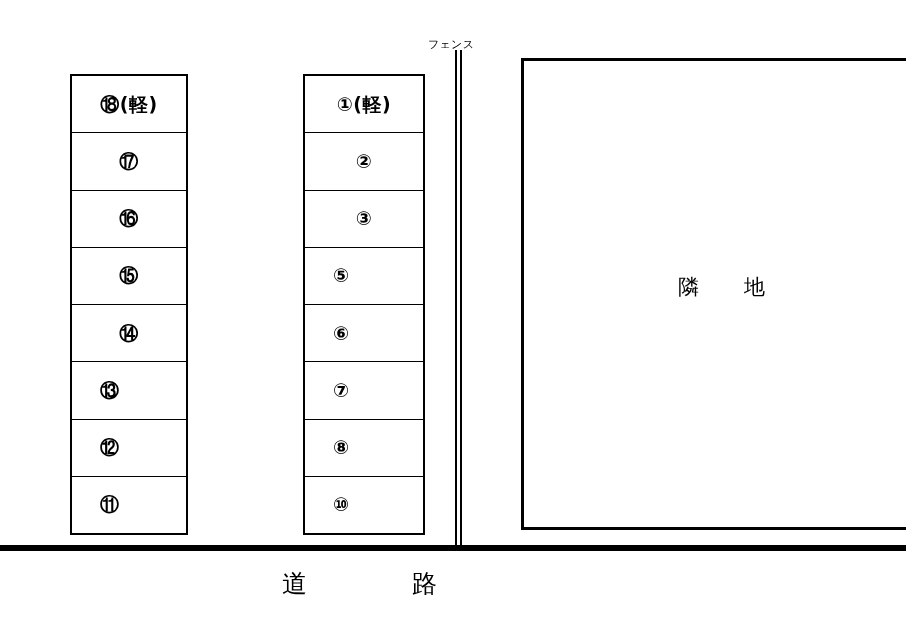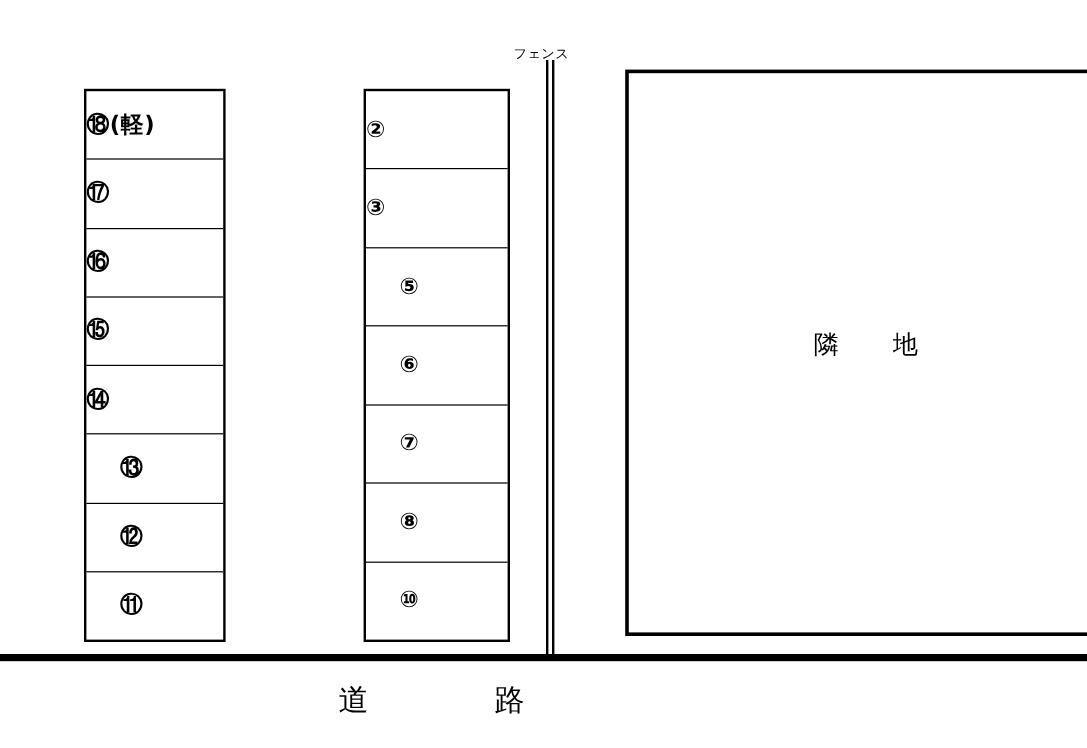--- a/index.html
+++ b/index.html
@@ -66,21 +66,21 @@
     font-size: 19px;
     line-height: 1;
     font-weight: 700;
     letter-spacing: 0.5px;
     white-space: nowrap;
   }
   .stall-cell:last-child {
     border-bottom: none;
   }
   
-  .stall-cell.align-center { }
+  .stall-cell.align-center { justify-content: center; }
   .stall-cell.align-mid    { justify-content: flex-start; padding-left: 28px; }
 
   .stall-label { display: inline-block; }
 
   
   #fence-label {
     position: absolute;
     left: 428px;
     top: 38px;
     font-size: 11px;
@@ -181,20 +181,23 @@
       <div class="stall-cell align-mid">
         <span class="stall-label">⑫</span>
       </div>
       <div class="stall-cell align-mid">
         <span class="stall-label">⑪</span>
       </div>
     </div>
 
   <div class="stall-column" id="stall-column-right">
       <div class="stall-cell align-center">
+        <span class="stall-label">①(軽)</span>
+      </div>
+      <div class="stall-cell align-center">
         <span class="stall-label">②</span>
       </div>
       <div class="stall-cell align-center">
         <span class="stall-label">③</span>
       </div>
       <div class="stall-cell align-mid">
         <span class="stall-label">⑤</span>
       </div>
       <div class="stall-cell align-mid">
         <span class="stall-label">⑥</span>

